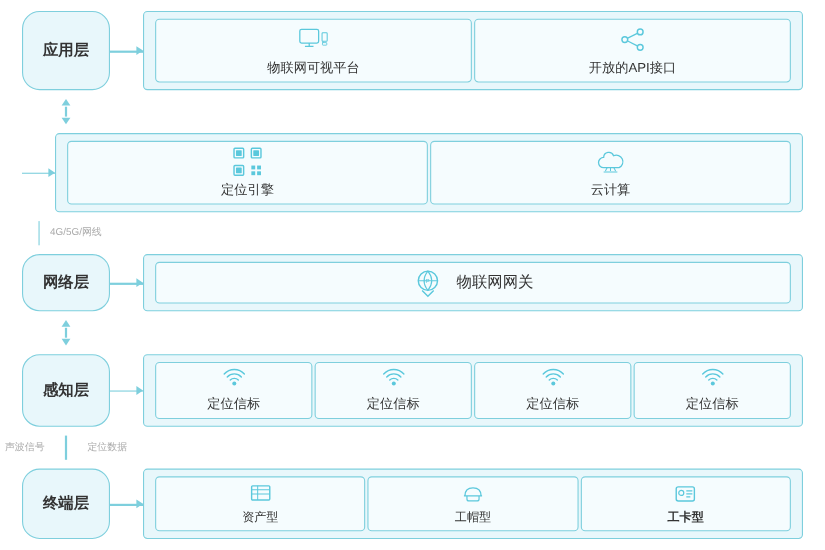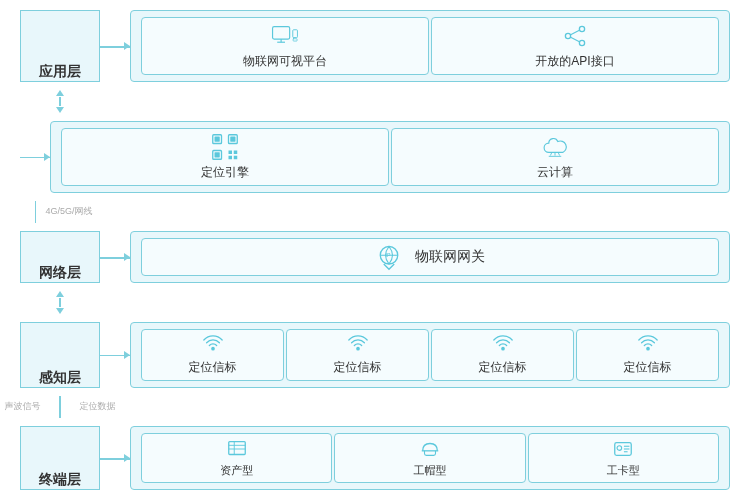--- a/index.html
+++ b/index.html
@@ -25,24 +25,24 @@
       display: flex;
       align-items: center;
       gap: 0;
       flex: 1;
     }
     .layer-label-box {
       width: 80px;
       min-width: 80px;
       height: 100%;
       border: 1.5px solid #7ecfdd;
-      border-radius: 0;
+      border-radius: 16px;
       background: #e8f7fb;
       display: flex;
-      align-items: flex-end;
+      align-items: center;
       justify-content: center;
       font-size: 14px;
       font-weight: bold;
       color: #333;
       position: relative;
     }
     .connector-h {
       width: 30px;
       min-width: 30px;
       display: flex;
@@ -340,18 +340,18 @@
         <span class="content-item-label" style="font-size:11px;">工帽型</span>
       </div>
       <div class="content-item content-item-wide">
         <svg class="icon-sm" viewBox="0 0 24 24" fill="none" xmlns="http://www.w3.org/2000/svg">
           <rect x="3" y="5" width="18" height="14" rx="2" stroke="#5bc8dc" stroke-width="1.4" fill="none"></rect>
           <circle cx="8" cy="11" r="2.5" stroke="#5bc8dc" stroke-width="1.2" fill="none"></circle>
           <line x1="13" y1="9" x2="19" y2="9" stroke="#5bc8dc" stroke-width="1.2"></line>
           <line x1="13" y1="12" x2="19" y2="12" stroke="#5bc8dc" stroke-width="1.2"></line>
           <line x1="13" y1="15" x2="17" y2="15" stroke="#5bc8dc" stroke-width="1.2"></line>
         </svg>
-        <span class="content-item-label" style="font-size:11px;">工卡型</span>
+        <span class="content-item-label" style="font-size:11px;font-weight:bold;">工卡型</span>
       </div>
     </div>
   </div>
 
 </div>
 
 </body></html>

